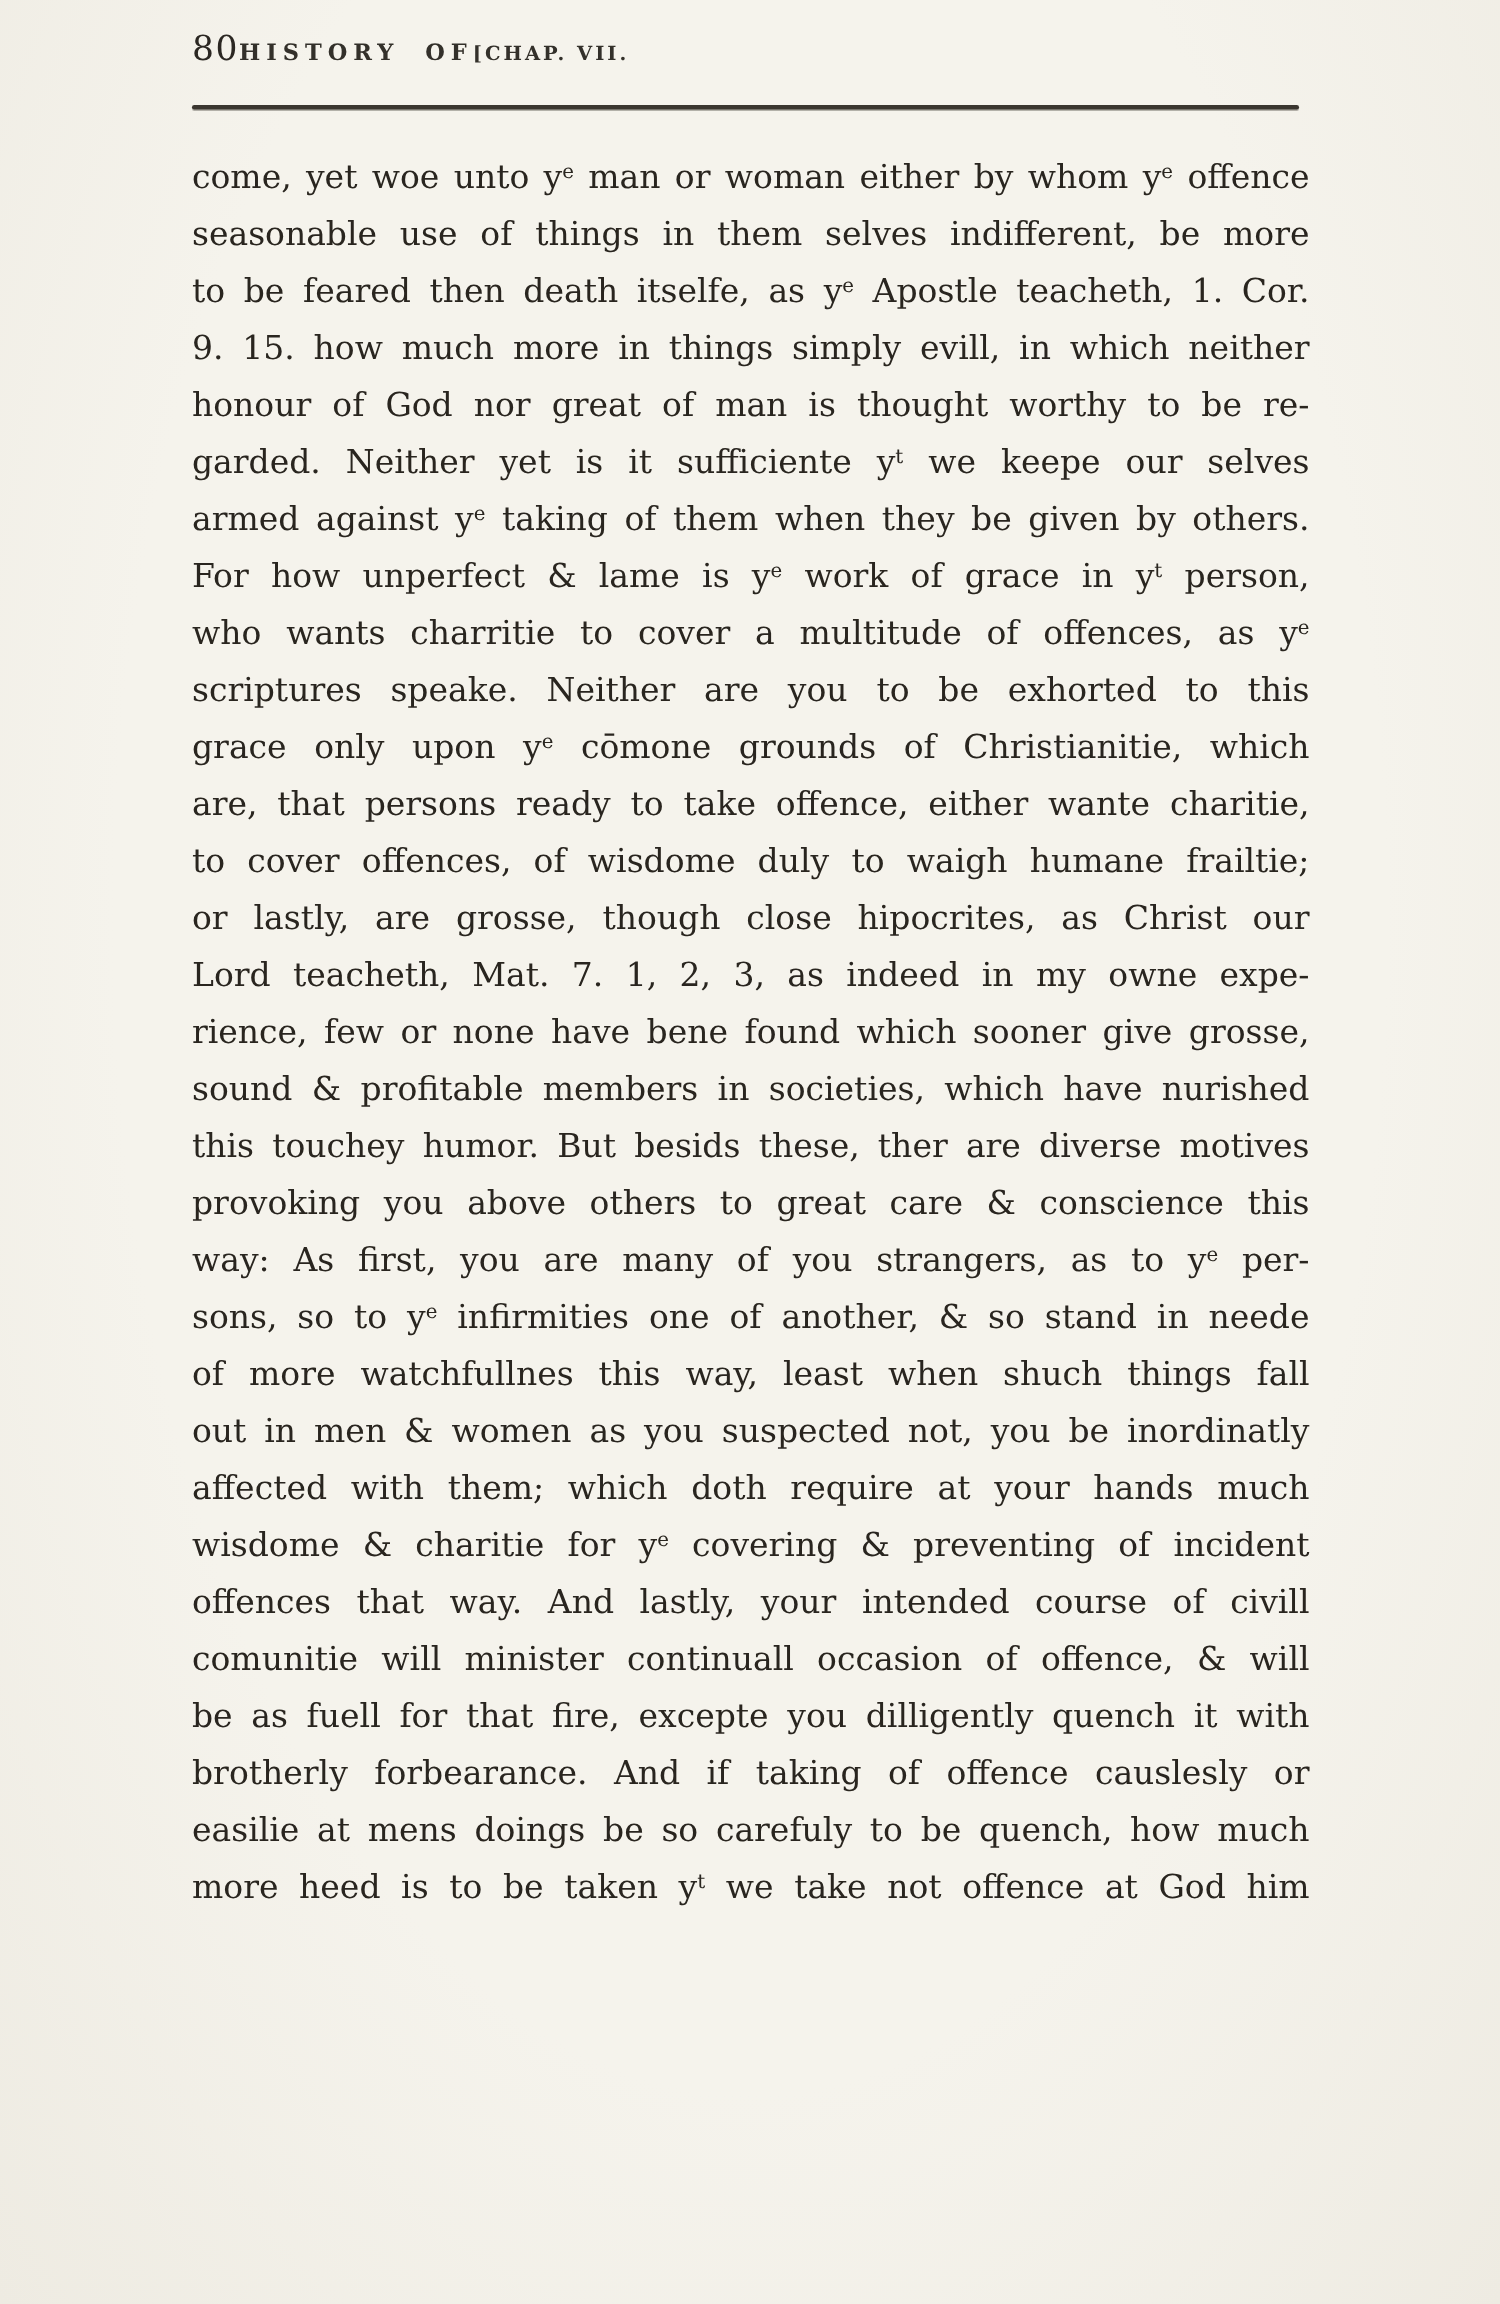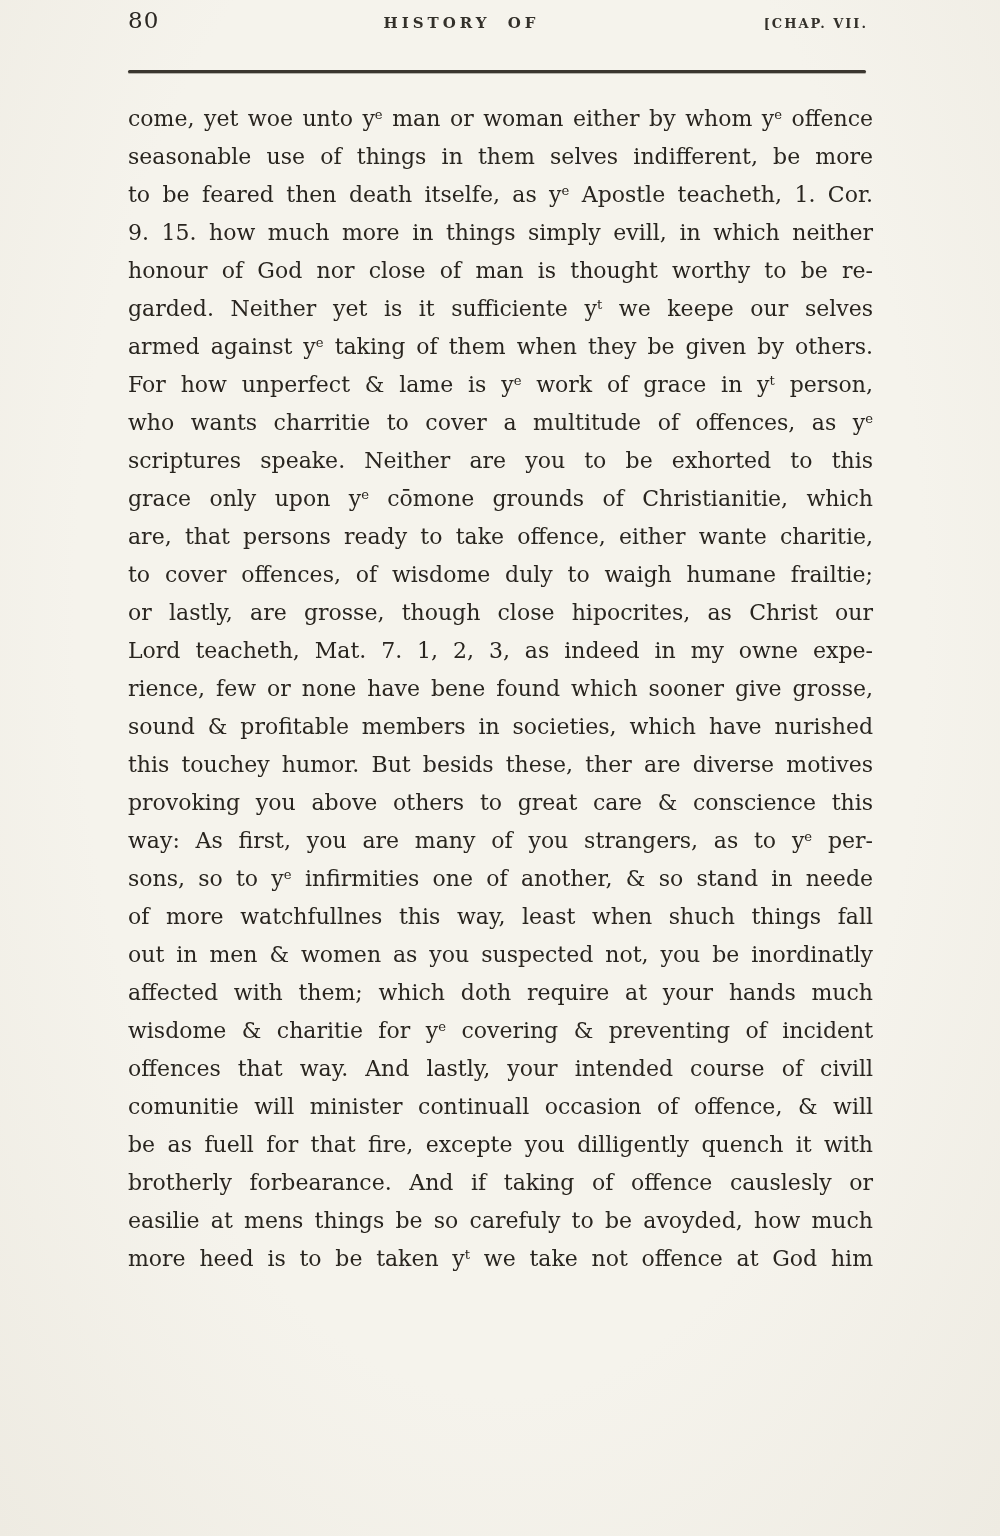--- a/index.html
+++ b/index.html
@@ -15,27 +15,26 @@
   .page {
     position: relative;
     width: 1000px;
     height: 1536px;
     background: radial-gradient(ellipse at 50% 40%, #f5f3ec 60%, #eeebe2 100%);
     color: #2b2722;
     overflow: hidden;
   }
   .header {
     position: absolute;
-    top: 7px;
+    top: 20px;
     left: 128px;
     width: 740px;
     display: flex;
-    justify-content: space-between;
+    justify-content: flex-start;
     align-items: baseline;
-    gap: 19px;
   }
   .page-number {
     font-size: 23px;
     letter-spacing: 1px;
   }
   .header-title {
     font-size: 15px;
     font-weight: bold;
     letter-spacing: 4px;
     word-spacing: 8px;
@@ -85,21 +84,21 @@
     <span class="page-number">80</span>
     <span class="header-title">HISTORY OF</span>
     <span class="chapter-label">[CHAP. VII.</span>
   </div>
   <div class="rule"></div>
   <div class="body-text">
       <div class="line">come, yet woe unto y<sup>e</sup> man or woman either by whom y<sup>e</sup> offence</div>
       <div class="line">seasonable use of things in them selves indifferent, be more</div>
       <div class="line">to be feared then death itselfe, as y<sup>e</sup> Apostle teacheth, 1. Cor.</div>
       <div class="line">9. 15. how much more in things simply evill, in which neither</div>
-      <div class="line">honour of God nor close of man is thought worthy to be re-</div>
+      <div class="line">honour of God nor great of man is thought worthy to be re-</div>
       <div class="line">garded.  Neither yet is it sufficiente y<sup>t</sup> we keepe our selves</div>
       <div class="line">armed against y<sup>e</sup> taking of them when they be given by others.</div>
       <div class="line">For how unperfect &amp; lame is y<sup>e</sup> work of grace in y<sup>t</sup> person,</div>
       <div class="line">who wants charritie to cover a multitude of offences, as y<sup>e</sup></div>
       <div class="line">scriptures speake.  Neither are you to be exhorted to this</div>
       <div class="line">grace only upon y<sup>e</sup> cōmone grounds of Christianitie, which</div>
       <div class="line">are, that persons ready to take offence, either wante charitie,</div>
       <div class="line">to cover offences, of wisdome duly to waigh humane frailtie;</div>
       <div class="line">or lastly, are grosse, though close hipocrites, as Christ our</div>
       <div class="line">Lord teacheth, Mat. 7. 1, 2, 3, as indeed in my owne expe-</div>
@@ -110,16 +109,16 @@
       <div class="line">way:  As first, you are many of you strangers, as to y<sup>e</sup> per-</div>
       <div class="line">sons, so to y<sup>e</sup> infirmities one of another, &amp; so stand in neede</div>
       <div class="line">of more watchfullnes this way, least when shuch things fall</div>
       <div class="line">out in men &amp; women as you suspected not, you be inordinatly</div>
       <div class="line">affected with them; which doth require at your hands much</div>
       <div class="line">wisdome &amp; charitie for y<sup>e</sup> covering &amp; preventing of incident</div>
       <div class="line">offences that way.  And lastly, your intended course of civill</div>
       <div class="line">comunitie will minister continuall occasion of offence, &amp; will</div>
       <div class="line">be as fuell for that fire, excepte you dilligently quench it with</div>
       <div class="line">brotherly forbearance.  And if taking of offence causlesly or</div>
-      <div class="line">easilie at mens things be so carefuly to be avoyded, how much</div>
+      <div class="line">easilie at mens doings be so carefuly to be quench, how much</div>
       <div class="line">more heed is to be taken y<sup>t</sup> we take not offence at God him</div>
     </div>
 </div>
 
 </body></html>

